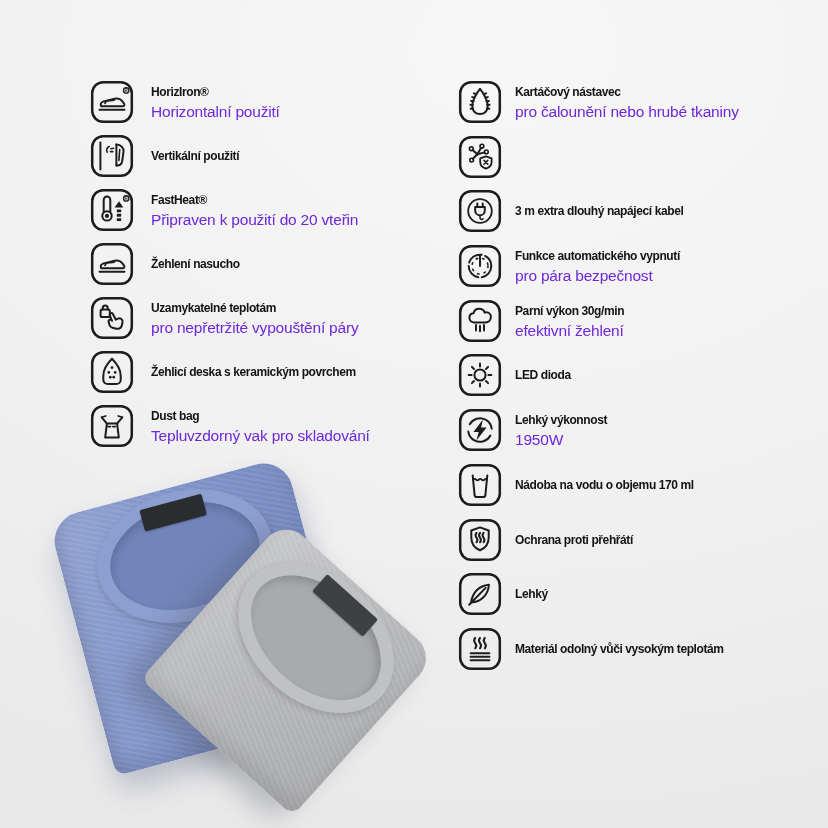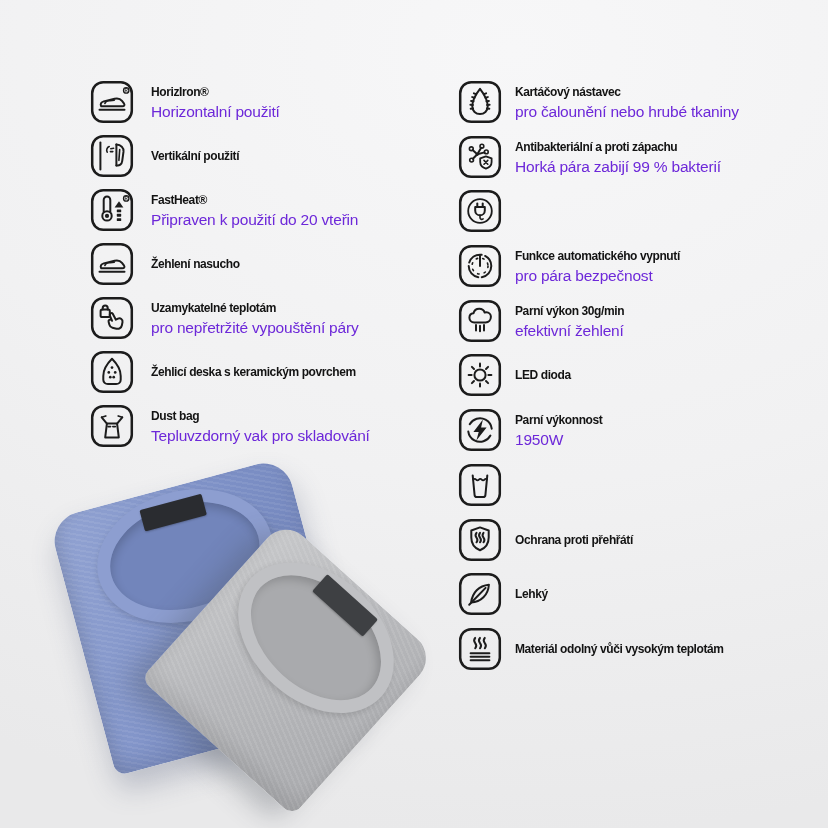--- a/index.html
+++ b/index.html
@@ -214,37 +214,37 @@
           </g>
           <circle class="t15" cx="13.3" cy="13.8" r="1.9"></circle>
           <circle class="t15" cx="23.9" cy="11.2" r="1.9"></circle>
           <circle class="t15" cx="28.3" cy="16.9" r="1.9"></circle>
           <circle class="t15" cx="13.6" cy="25.1" r="1.9"></circle>
           <circle class="f" cx="19.3" cy="19.3" r="1.5"></circle>
           <path class="t18" d="M27.9 21.3 L33.6 23.3 V26.9 C33.6 30 31.5 32.4 27.9 33.6 C24.3 32.4 22.2 30 22.2 26.9 V23.3 Z"></path>
           <path class="t15" d="M26 25.4 L29.8 29.2 M29.8 25.4 L26 29.2"></path>
         </svg>
       </span>
-    <div class="txt">
-      <div class="title">Antibakteriální a proti zápachu</div>
-      <div class="subtitle">Horká pára zabijí 99 % bakterií</div>
-    </div>
   </div>
 
   <div class="item">
     <span class="icon-box">
         <svg viewBox="0 0 44 44">
           <rect class="bx" x="2.2" y="2.2" width="39.6" height="39.6" rx="11"></rect>
           <circle class="t18" cx="22" cy="22" r="11.8"></circle>
           <line x1="19.3" y1="14.6" x2="19.3" y2="18.1"></line>
           <line x1="24.7" y1="14.6" x2="24.7" y2="18.1"></line>
           <path d="M17.2 18.1 H26.8 V21.4 C26.8 24.2 24.7 26.3 22 26.3 C19.3 26.3 17.2 24.2 17.2 21.4 Z"></path>
           <path class="t15" d="M22 26.3 V28.4 C22 30.2 23.7 30.8 25.1 29.9"></path>
         </svg>
       </span>
+    <div class="txt">
+      <div class="title">3 m extra dlouhý napájecí kabel</div>
+
+    </div>
   </div>
 
   <div class="item">
     <span class="icon-box">
         <svg viewBox="0 0 44 44">
           <rect class="bx" x="2.2" y="2.2" width="39.6" height="39.6" rx="11"></rect>
           <circle cx="22" cy="22" r="11.3" stroke-dasharray="15.8 3.6"></circle>
           <circle class="t15" cx="22" cy="22" r="8" stroke-dasharray="1.5 5.2"></circle>
           <line x1="22" y1="11.6" x2="22" y2="22"></line>
         </svg>
@@ -294,33 +294,37 @@
 
   <div class="item">
     <span class="icon-box">
         <svg viewBox="0 0 44 44">
           <rect class="bx" x="2.2" y="2.2" width="39.6" height="39.6" rx="11"></rect>
           <circle cx="22" cy="22" r="11.8" stroke-dasharray="29.5 7.6" transform="rotate(28 22 22)"></circle>
           <path class="f" d="M24.9 11.4 L15.4 24.1 H20.7 L18.4 32.6 L28.6 19.6 H23.1 Z"></path>
         </svg>
       </span>
     <div class="txt">
-      <div class="title">Parní výkonnost</div>
+      <div class="title">Lehký výkonnost</div>
       <div class="subtitle">1950W</div>
     </div>
   </div>
 
   <div class="item">
     <span class="icon-box">
         <svg viewBox="0 0 44 44">
           <rect class="bx" x="2.2" y="2.2" width="39.6" height="39.6" rx="11"></rect>
           <path d="M14.7 12.4 L16.6 32.2 C16.7 33.3 17.6 34.1 18.7 34.1 H25.3 C26.4 34.1 27.3 33.3 27.4 32.2 L29.3 12.4"></path>
           <path class="t18" d="M15.3 16.6 C16.1 15.7 17.3 15.7 18.1 16.6 C18.9 17.5 20.1 17.5 20.9 16.6 C21.7 15.7 22.9 15.7 23.7 16.6 C24.5 17.5 25.7 17.5 26.5 16.6 C27.3 15.7 28.3 15.8 28.8 16.3"></path>
         </svg>
       </span>
+    <div class="txt">
+      <div class="title">Nádoba na vodu o objemu 170 ml</div>
+
+    </div>
   </div>
 
   <div class="item">
     <span class="icon-box">
         <svg viewBox="0 0 44 44">
           <rect class="bx" x="2.2" y="2.2" width="39.6" height="39.6" rx="11"></rect>
           <path d="M22 9.4 L30.7 12.5 V19.4 C30.7 25.4 27.2 30.1 22 32.2 C16.8 30.1 13.3 25.4 13.3 19.4 V12.5 Z"></path>
           <g class="t15">
             <path d="M18.5 14.9 c-1.2 1.5 -1.2 3.2 0 4.7 c1.2 1.5 1.2 3.2 0 4.7"></path>
             <path d="M22 14.9 c-1.2 1.5 -1.2 3.2 0 4.7 c1.2 1.5 1.2 3.2 0 4.7"></path>

